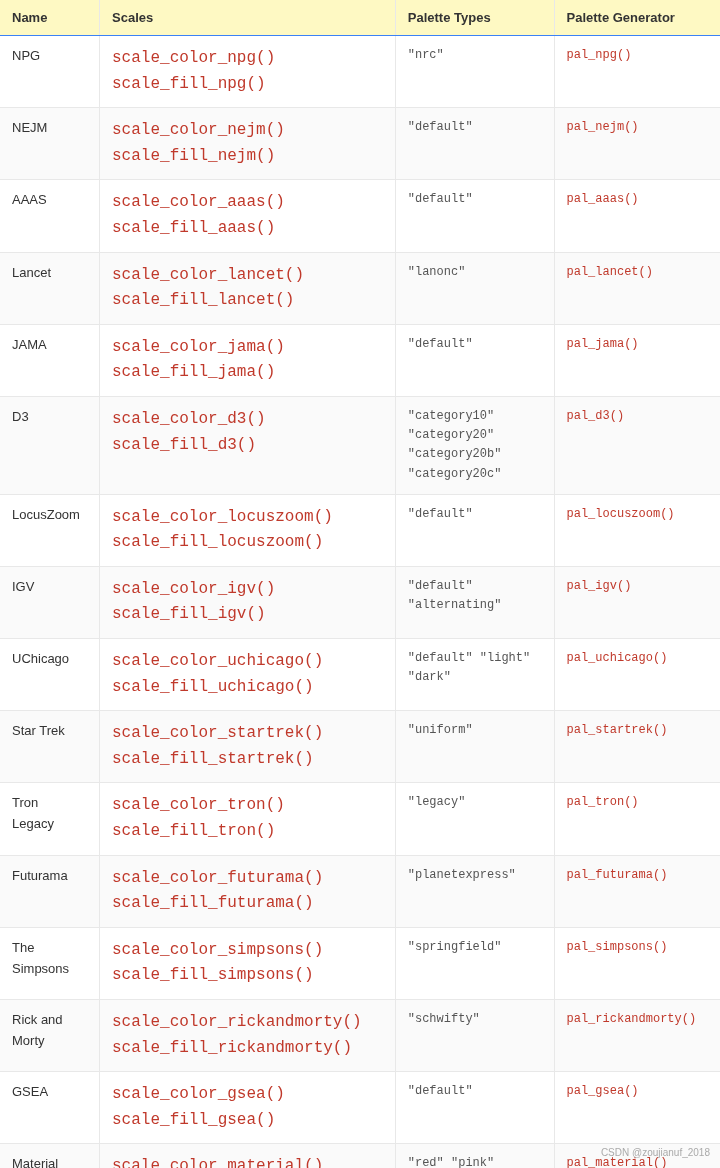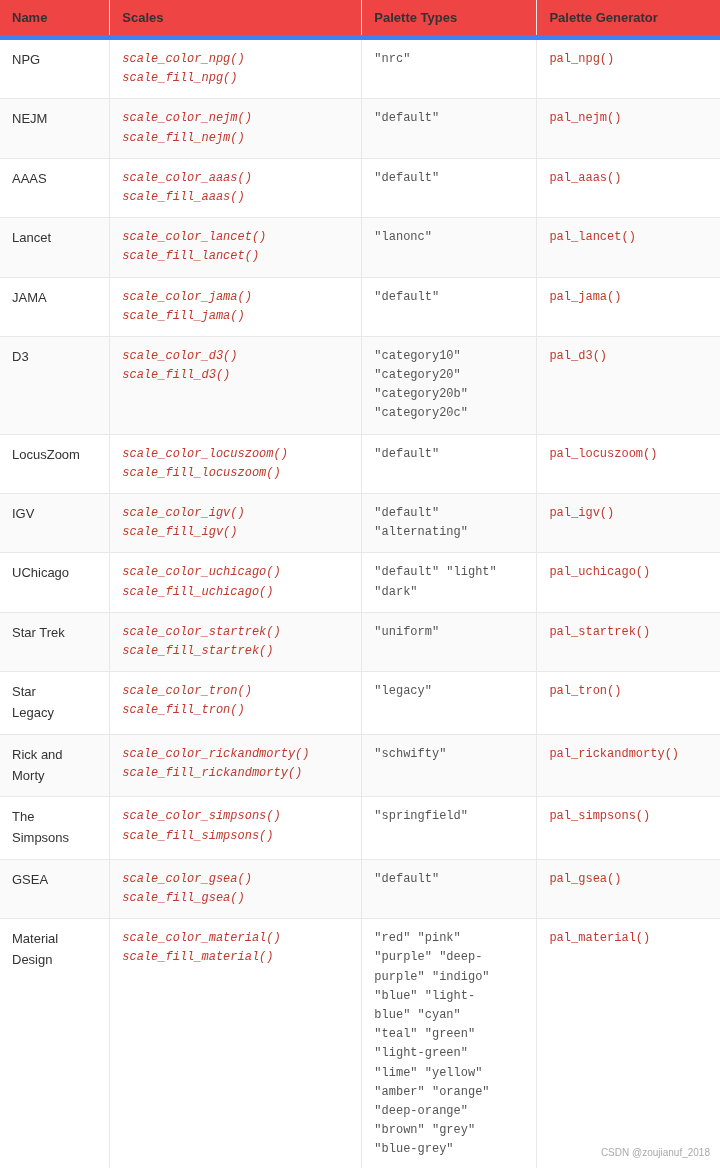--- a/index.html
+++ b/index.html
@@ -20,27 +20,27 @@
       border-collapse: collapse;
     }
 
     table {
       width: 100%;
       border-collapse: collapse;
       font-size: 13px;
     }
 
     thead th {
-      background: #ef4444;
+      background: #fef9c3;
       text-align: left;
       padding: 10px 12px;
       font-weight: bold;
       font-size: 13px;
       color: #333;
-      border-bottom: 5px solid #3b82f6;
+      border-bottom: 1px solid #3b82f6;
       border-right: 1px solid #e8e8e8;
     }
 
     thead th:last-child {
       border-right: none;
     }
 
     tbody tr {
       border-bottom: 1px solid #e8e8e8;
       padding-left: 36px;
@@ -68,23 +68,22 @@
     }
 
     .name-cell {
       font-size: 13px;
       color: #333;
       white-space: nowrap;
     }
 
     .code-cell {
       font-family: 'Courier New', Courier, monospace;
-      font-size: 12px;
+      font-size: 16px;
       color: #c0392b;
-      font-style: italic;
     }
 
     .palette-type-cell {
       font-family: 'Courier New', Courier, monospace;
       font-size: 12px;
       color: #555;
     }
 
     .palette-gen-cell {
       font-family: 'Courier New', Courier, monospace;
@@ -184,42 +183,49 @@
           <td class="palette-gen-cell">pal_uchicago()</td>
         </tr>
         <tr>
           <td class="name-cell" style="white-space: pre-line; margin-left: 28px;">Star Trek</td>
           <td class="code-cell" style="white-space: pre-line;">scale_color_startrek()
 scale_fill_startrek()</td>
           <td class="palette-type-cell" style="white-space: pre-line;">"uniform"</td>
           <td class="palette-gen-cell">pal_startrek()</td>
         </tr>
         <tr>
-          <td class="name-cell" style="white-space: pre-line;">Star
+          <td class="name-cell" style="white-space: pre-line;">Tron
 Legacy</td>
           <td class="code-cell" style="white-space: pre-line;">scale_color_tron()
 scale_fill_tron()</td>
           <td class="palette-type-cell" style="white-space: pre-line;">"legacy"</td>
           <td class="palette-gen-cell">pal_tron()</td>
+        </tr>
+        <tr>
+          <td class="name-cell" style="white-space: pre-line;">Futurama</td>
+          <td class="code-cell" style="white-space: pre-line;">scale_color_futurama()
+scale_fill_futurama()</td>
+          <td class="palette-type-cell" style="white-space: pre-line;">"planetexpress"</td>
+          <td class="palette-gen-cell">pal_futurama()</td>
+        </tr>
+        <tr>
+          <td class="name-cell" style="white-space: pre-line;">The
+Simpsons</td>
+          <td class="code-cell" style="white-space: pre-line;">scale_color_simpsons()
+scale_fill_simpsons()</td>
+          <td class="palette-type-cell" style="white-space: pre-line;">"springfield"</td>
+          <td class="palette-gen-cell">pal_simpsons()</td>
         </tr>
         <tr>
           <td class="name-cell" style="white-space: pre-line;">Rick and
 Morty</td>
           <td class="code-cell" style="white-space: pre-line;">scale_color_rickandmorty()
 scale_fill_rickandmorty()</td>
           <td class="palette-type-cell" style="white-space: pre-line;">"schwifty"</td>
           <td class="palette-gen-cell">pal_rickandmorty()</td>
-        </tr>
-        <tr>
-          <td class="name-cell" style="white-space: pre-line;">The
-Simpsons</td>
-          <td class="code-cell" style="white-space: pre-line;">scale_color_simpsons()
-scale_fill_simpsons()</td>
-          <td class="palette-type-cell" style="white-space: pre-line;">"springfield"</td>
-          <td class="palette-gen-cell">pal_simpsons()</td>
         </tr>
         <tr>
           <td class="name-cell" style="white-space: pre-line;">GSEA</td>
           <td class="code-cell" style="white-space: pre-line;">scale_color_gsea()
 scale_fill_gsea()</td>
           <td class="palette-type-cell" style="white-space: pre-line;">"default"</td>
           <td class="palette-gen-cell">pal_gsea()</td>
         </tr>
         <tr>
           <td class="name-cell" style="white-space: pre-line;">Material

